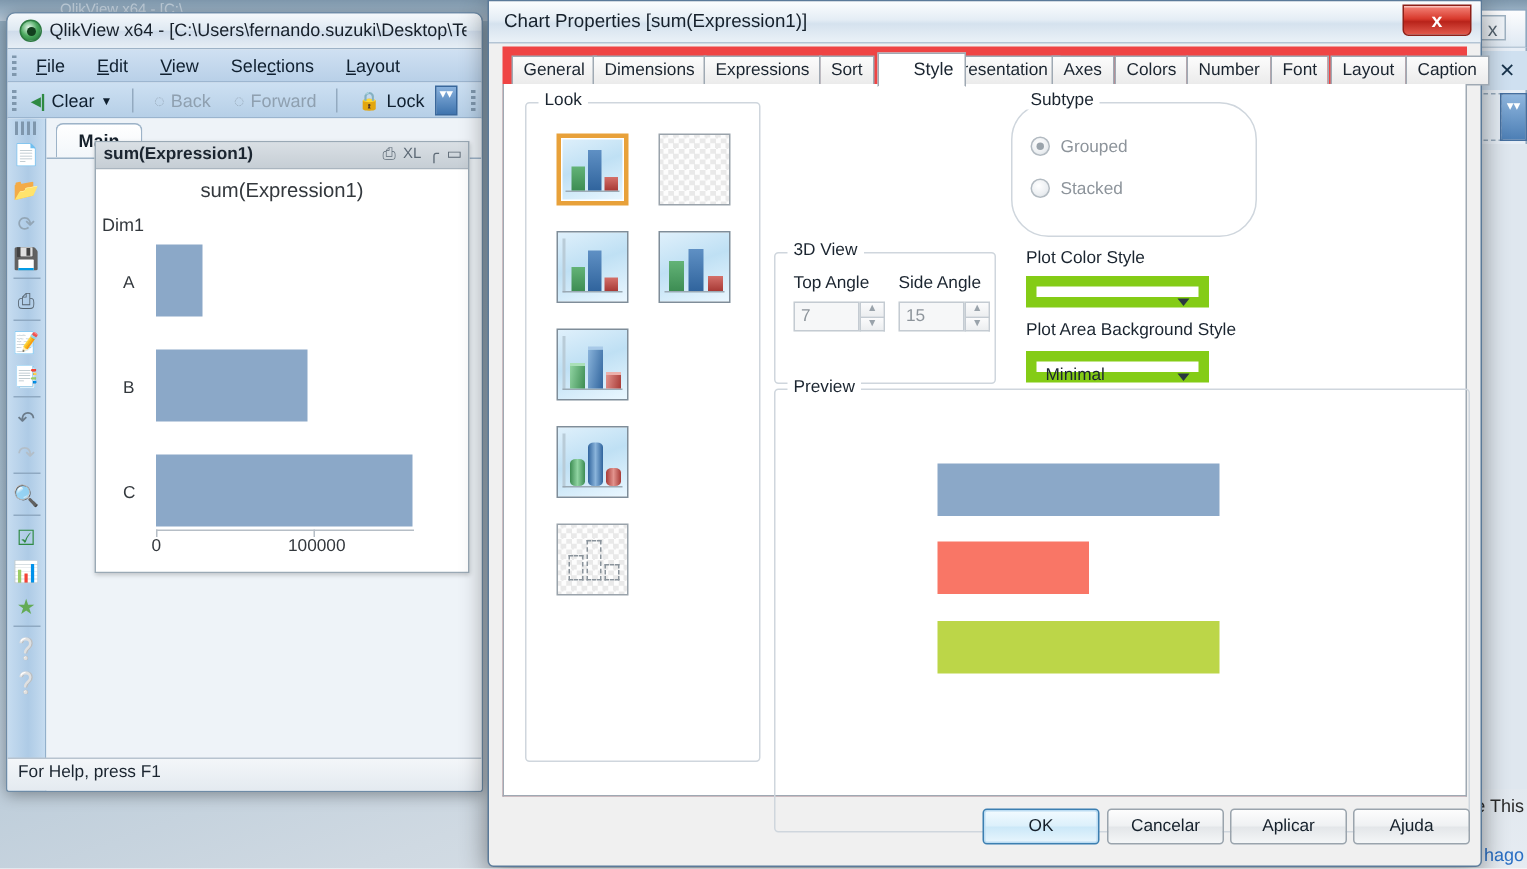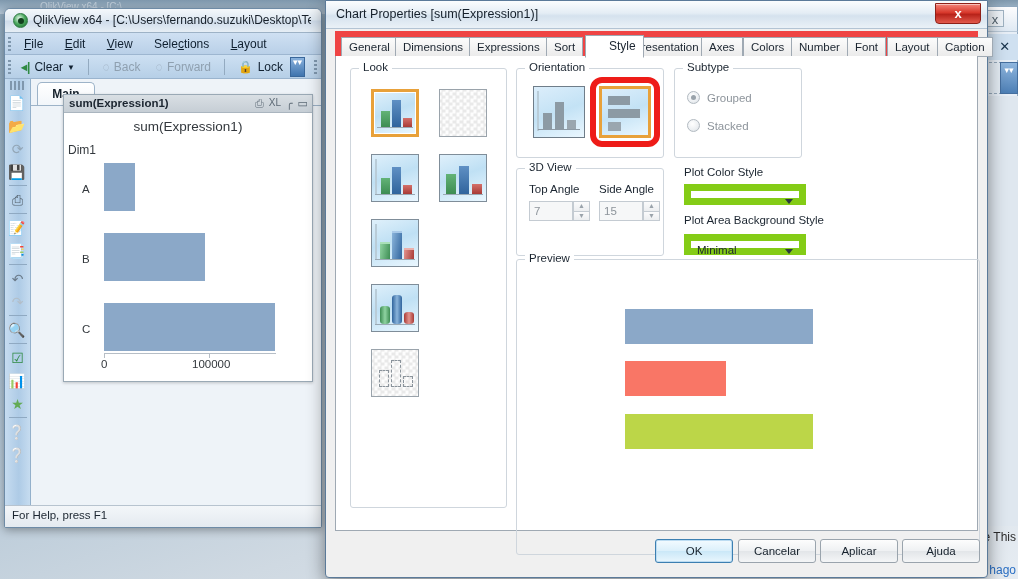--- a/index.html
+++ b/index.html
@@ -567,41 +567,22 @@
           <div class="tb-bar" style="left:32px;width:10px;height:12px;border-radius:4px/3px;background:linear-gradient(90deg,#a83a36,#e2938d,#a83a36);"></div>
         </div>
 
         <div class="thumb empty" style="left:20px;top:280px;">
           <div class="tb-bar" style="left:7px;bottom:9px;width:10px;height:17px;border:1px dashed #8a939b;background:transparent;"></div>
           <div class="tb-bar" style="left:19px;bottom:9px;width:10px;height:27px;border:1px dashed #8a939b;background:transparent;"></div>
           <div class="tb-bar" style="left:31px;bottom:9px;width:10px;height:11px;border:1px dashed #8a939b;background:transparent;"></div>
         </div>
       </div>
 
-      <div class="group" style="left:180px;top:12px;width:148px;height:90px;">
-        <div class="legend">Orientation</div>
-
-        <div class="othumb" style="left:16px;top:17px;">
-          <div class="tb-wall" style="left:3px;top:4px;bottom:6px;"></div>
-          <div style="position:absolute;left:4px;right:4px;bottom:7px;height:1px;background:#8d9aa5;"></div>
-          <div style="position:absolute;left:9px;bottom:8px;width:9px;height:16px;background:#8c9aa4;"></div>
-          <div style="position:absolute;left:21px;bottom:8px;width:9px;height:27px;background:#8c9aa4;"></div>
-          <div style="position:absolute;left:33px;bottom:8px;width:9px;height:9px;background:#9aa6af;"></div>
-        </div>
-
-        <div class="othumb selected" style="left:82px;top:17px;">
-          <div style="position:absolute;left:6px;top:7px;width:22px;height:9px;background:#8c9aa4;"></div>
-          <div style="position:absolute;left:6px;top:20px;width:32px;height:9px;background:#8c9aa4;"></div>
-          <div style="position:absolute;left:6px;top:33px;width:13px;height:9px;background:#9aa6af;"></div>
-        </div>
-
-        <div class="redring" style="left:73px;top:8px;width:70px;height:70px;"></div>
-      </div>
-
-      <div class="group" style="left:338px;top:12px;width:128px;height:90px;">
+
+      <div class="group" style="left:338px;top:12px;width:164px;height:90px;border-radius:25px;">
         <div class="legend">Subtype</div>
         <div class="radio-row" style="left:12px;top:22px;">
           <span class="radio checked"></span>
           <span class="radio-label">Grouped</span>
         </div>
         <div class="radio-row" style="left:12px;top:50px;">
           <span class="radio"></span>
           <span class="radio-label">Stacked</span>
         </div>
       </div>

